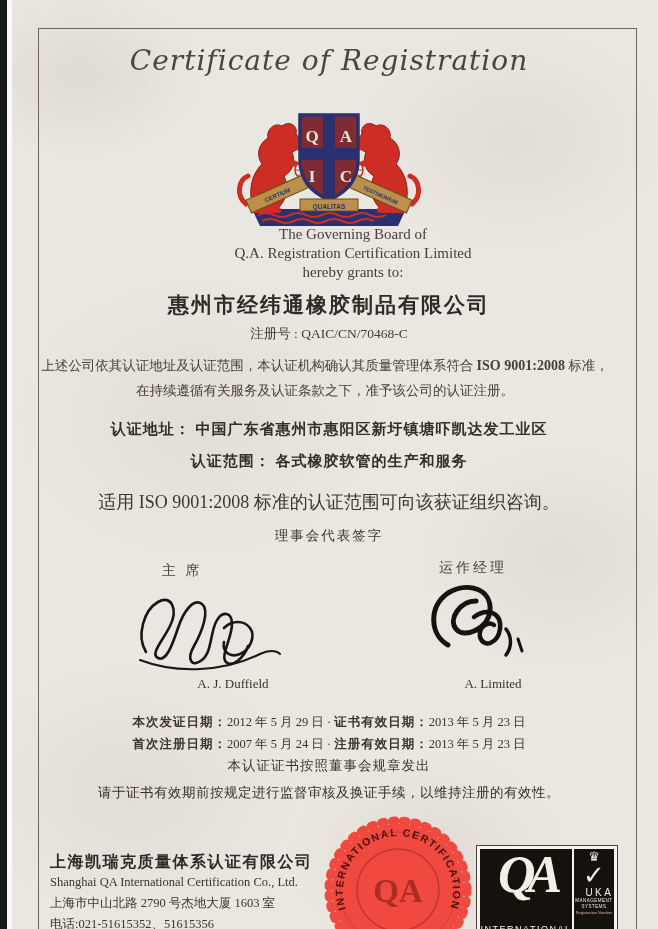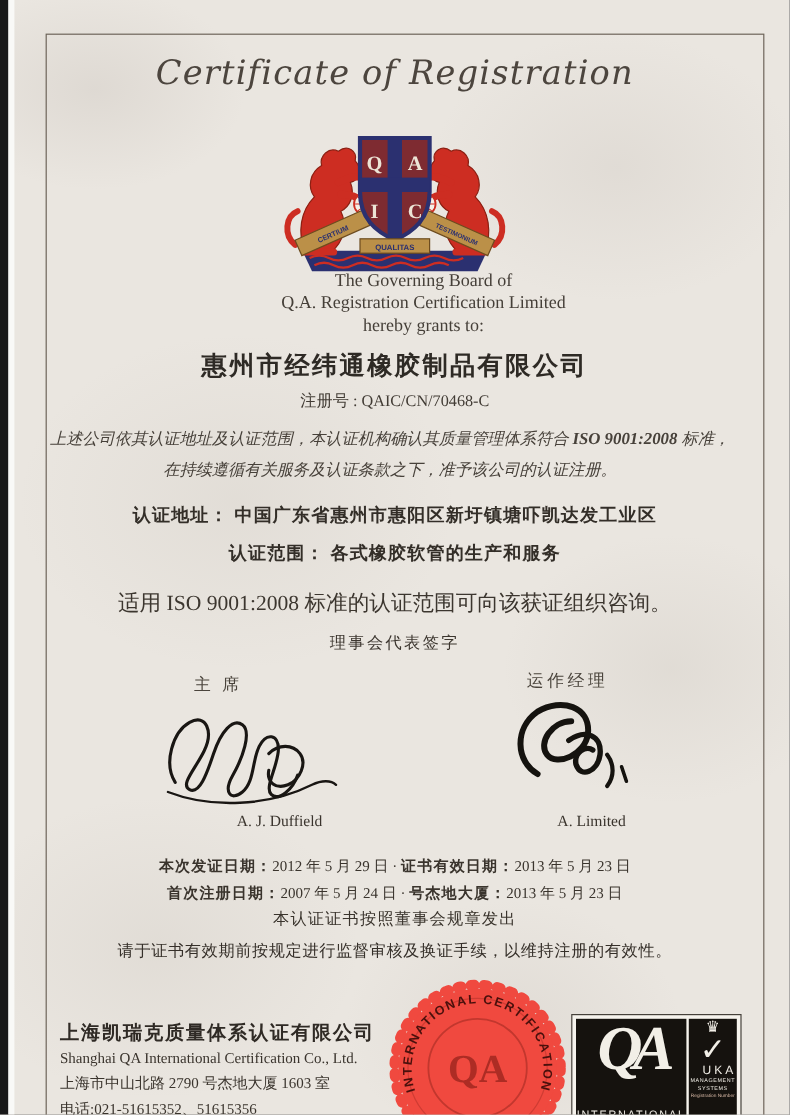--- a/index.html
+++ b/index.html
@@ -24,21 +24,21 @@
     font-size:28px;letter-spacing:1px;color:#4c453e;}
   .crest{position:absolute;top:112px;left:50%;transform:translateX(-50%);}
   .crest-letter{font-family:"Liberation Serif",serif;font-weight:bold;font-size:17px;fill:#ece4d6;text-anchor:middle;}
   .ribbon-text{font-family:"Liberation Sans",sans-serif;font-weight:bold;fill:#2b3070;text-anchor:middle;}
   .intro{position:absolute;top:225px;left:0;right:0;text-align:center;
     font-size:15px;line-height:19px;color:#453f38;margin-left:48px;}
   .company{position:absolute;top:291px;left:0;right:0;text-align:center;
     font-size:21px;font-weight:bold;letter-spacing:2px;color:#2e2a25;}
   .regno{position:absolute;top:325px;left:0;right:0;text-align:center;font-size:13.5px;color:#423c35;}
   .statement{position:absolute;top:353px;left:26px;right:34px;margin:0;text-align:center;
-    font-style:italic;font-size:13.5px;line-height:25px;color:#47413a;}
+    font-size:13.5px;line-height:25px;color:#47413a;}
   .statement b{font-size:14px;}
   .detail{position:absolute;left:0;right:0;text-align:center;font-weight:bold;
     font-size:15px;letter-spacing:1px;color:#332e28;}
   .detail-address{top:420px;}
   .detail-scope{top:452px;}
   .consult{position:absolute;top:490px;left:0;right:0;text-align:center;font-size:18px;color:#3c362f;}
   .signcap{position:absolute;top:527px;left:0;right:0;text-align:center;font-size:13.5px;letter-spacing:2px;color:#3c362f;}
   .role{position:absolute;font-size:14px;letter-spacing:3px;color:#4a443c;}
   .role-chairman{top:562px;left:122px;width:120px;text-align:center;}
   .role-ops{top:559px;left:408px;width:130px;text-align:center;}
@@ -202,21 +202,21 @@
 
   <div class="dates">
     <div>
       <b>本次发证日期：</b><span>2012 年 5 月 29 日</span>
       <span>·</span>
       <b>证书有效日期：</b><span>2013 年 5 月 23 日</span>
     </div>
     <div>
       <b>首次注册日期：</b><span>2007 年 5 月 24 日</span>
       <span>·</span>
-      <b>号杰地大厦：</b><span>2013 年 5 月 23 日</span>
+      <b>注册有效日期：</b><span>2013 年 5 月 23 日</span>
     </div>
     <div class="issuance">本认证证书按照董事会规章发出</div>
   </div>
 
   <div class="notice">请于证书有效期前按规定进行监督审核及换证手续，以维持注册的有效性。</div>
 
   <div class="footer">
     <div class="cn">上海凯瑞克质量体系认证有限公司</div>
     <div class="en">Shanghai QA International Certification Co., Ltd.</div>
     <div class="addr">上海市中山北路 2790 号杰地大厦 1603 室</div>

